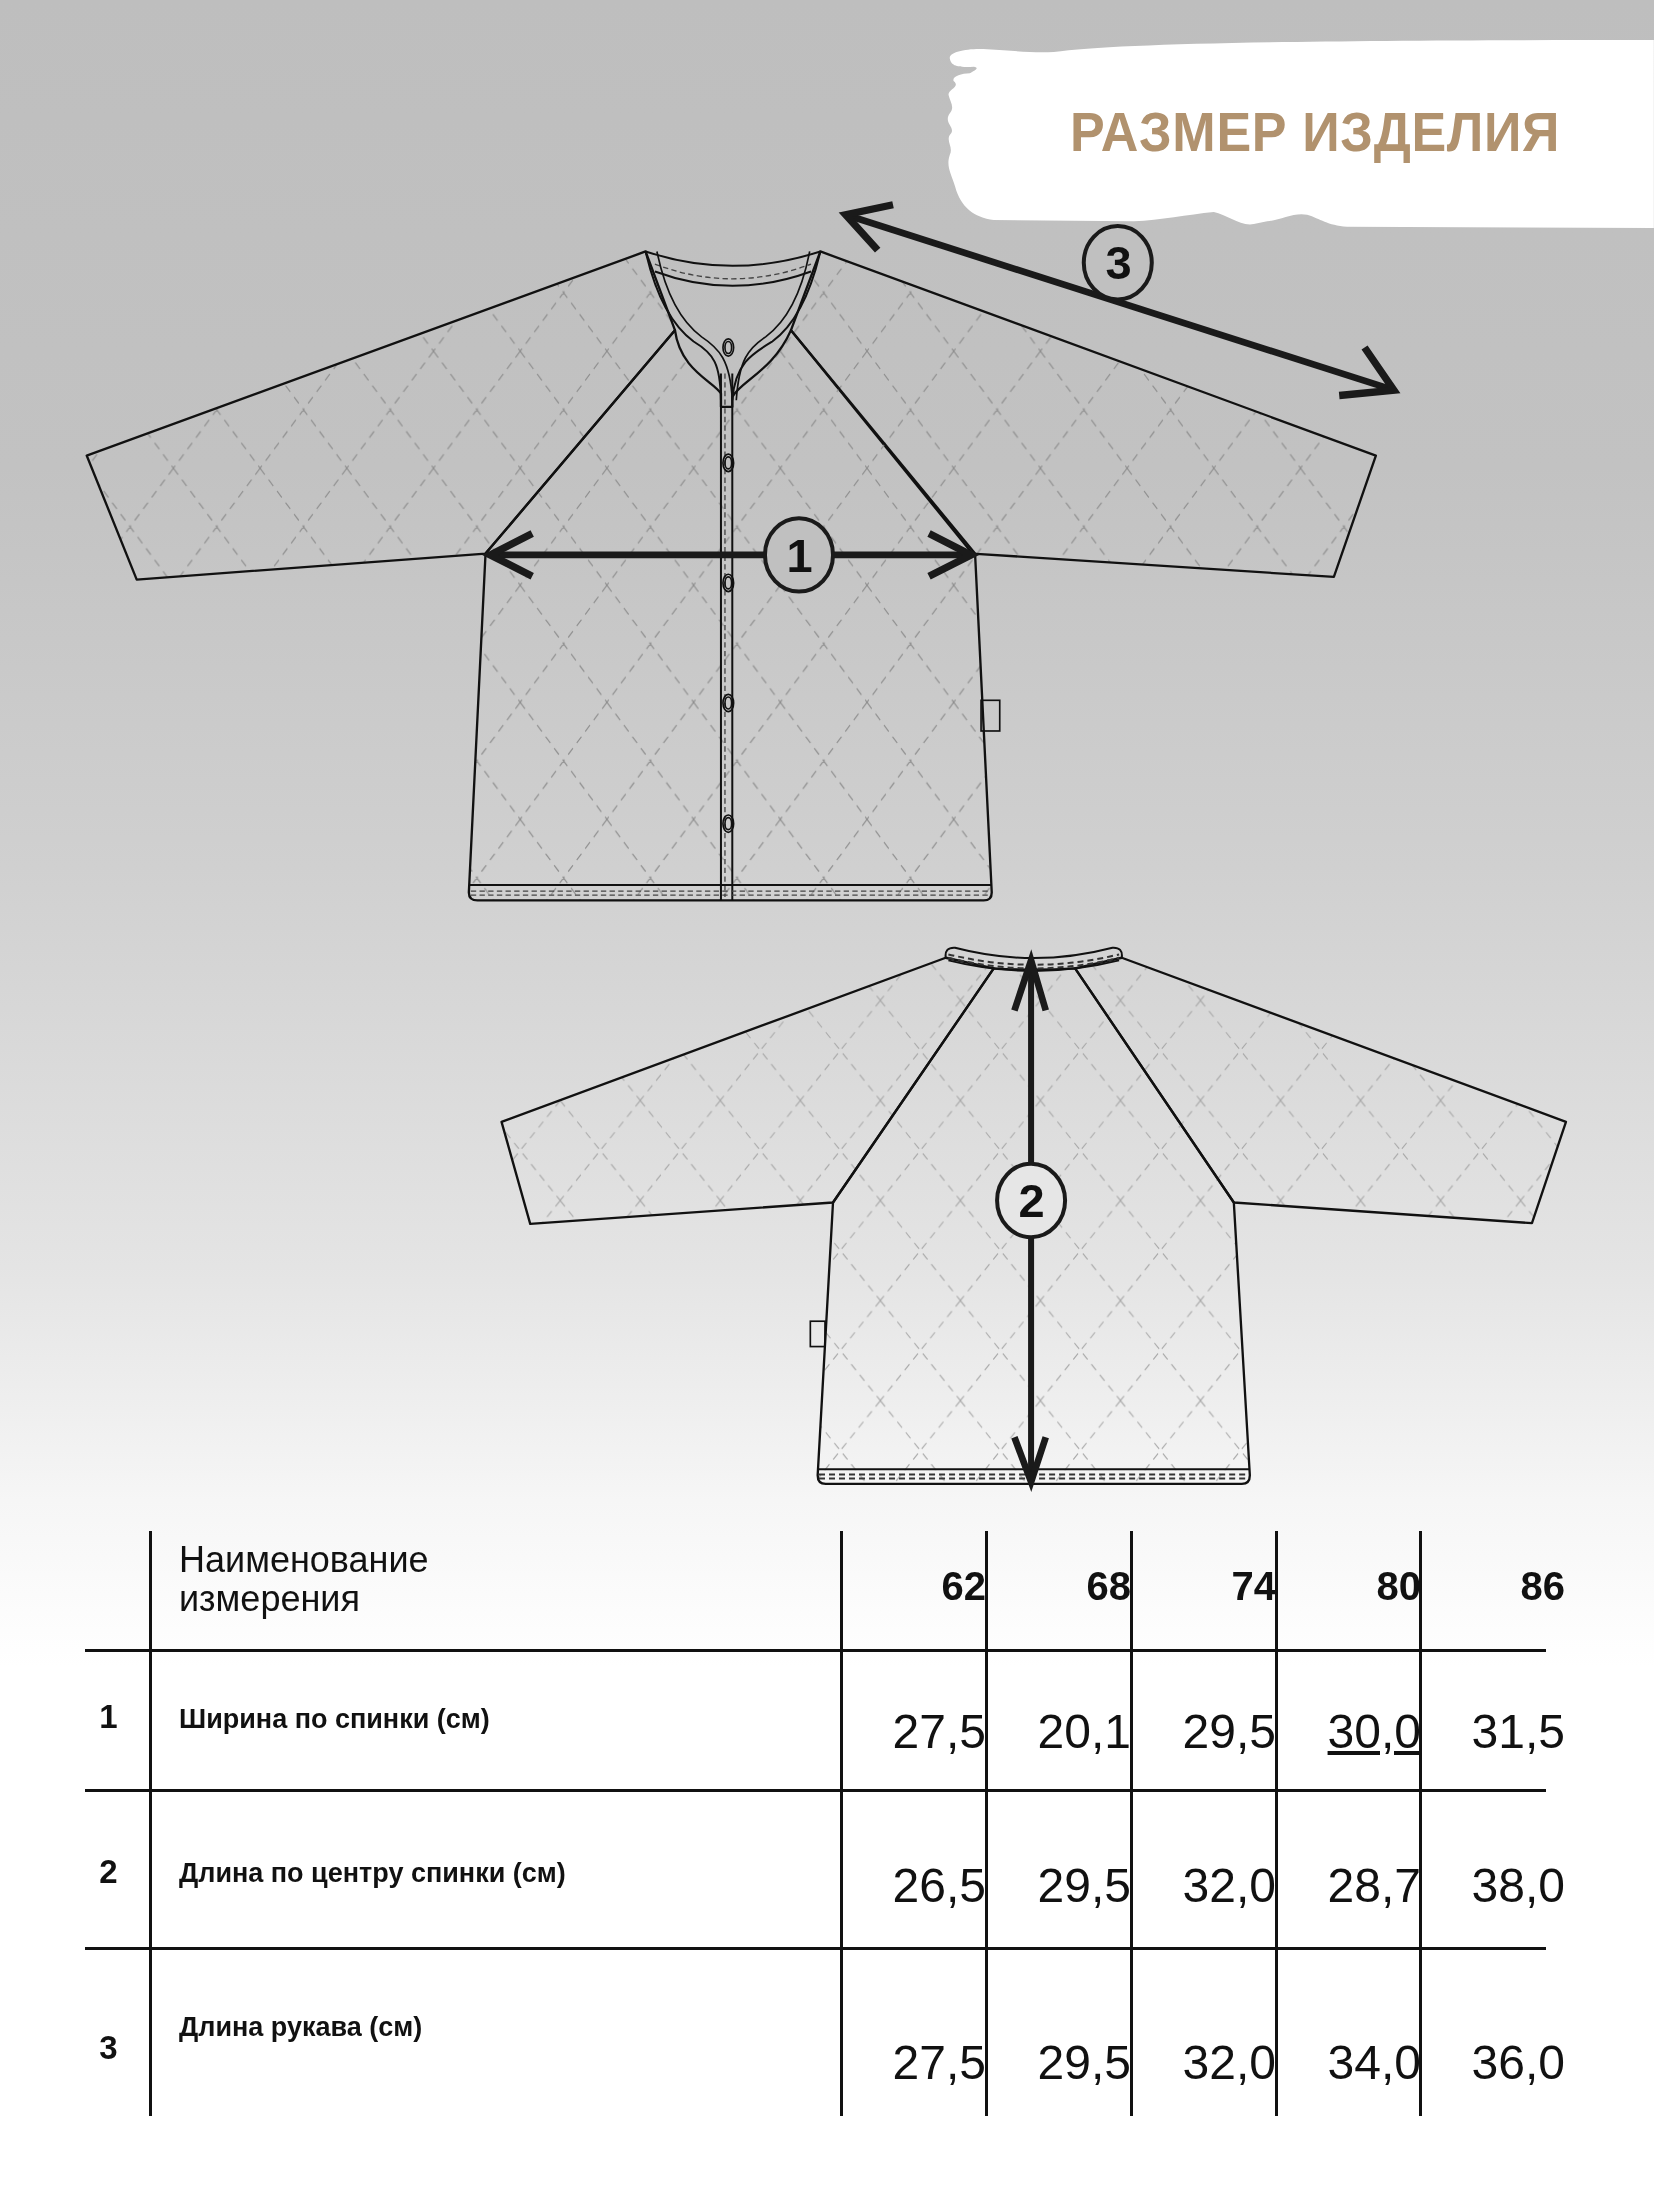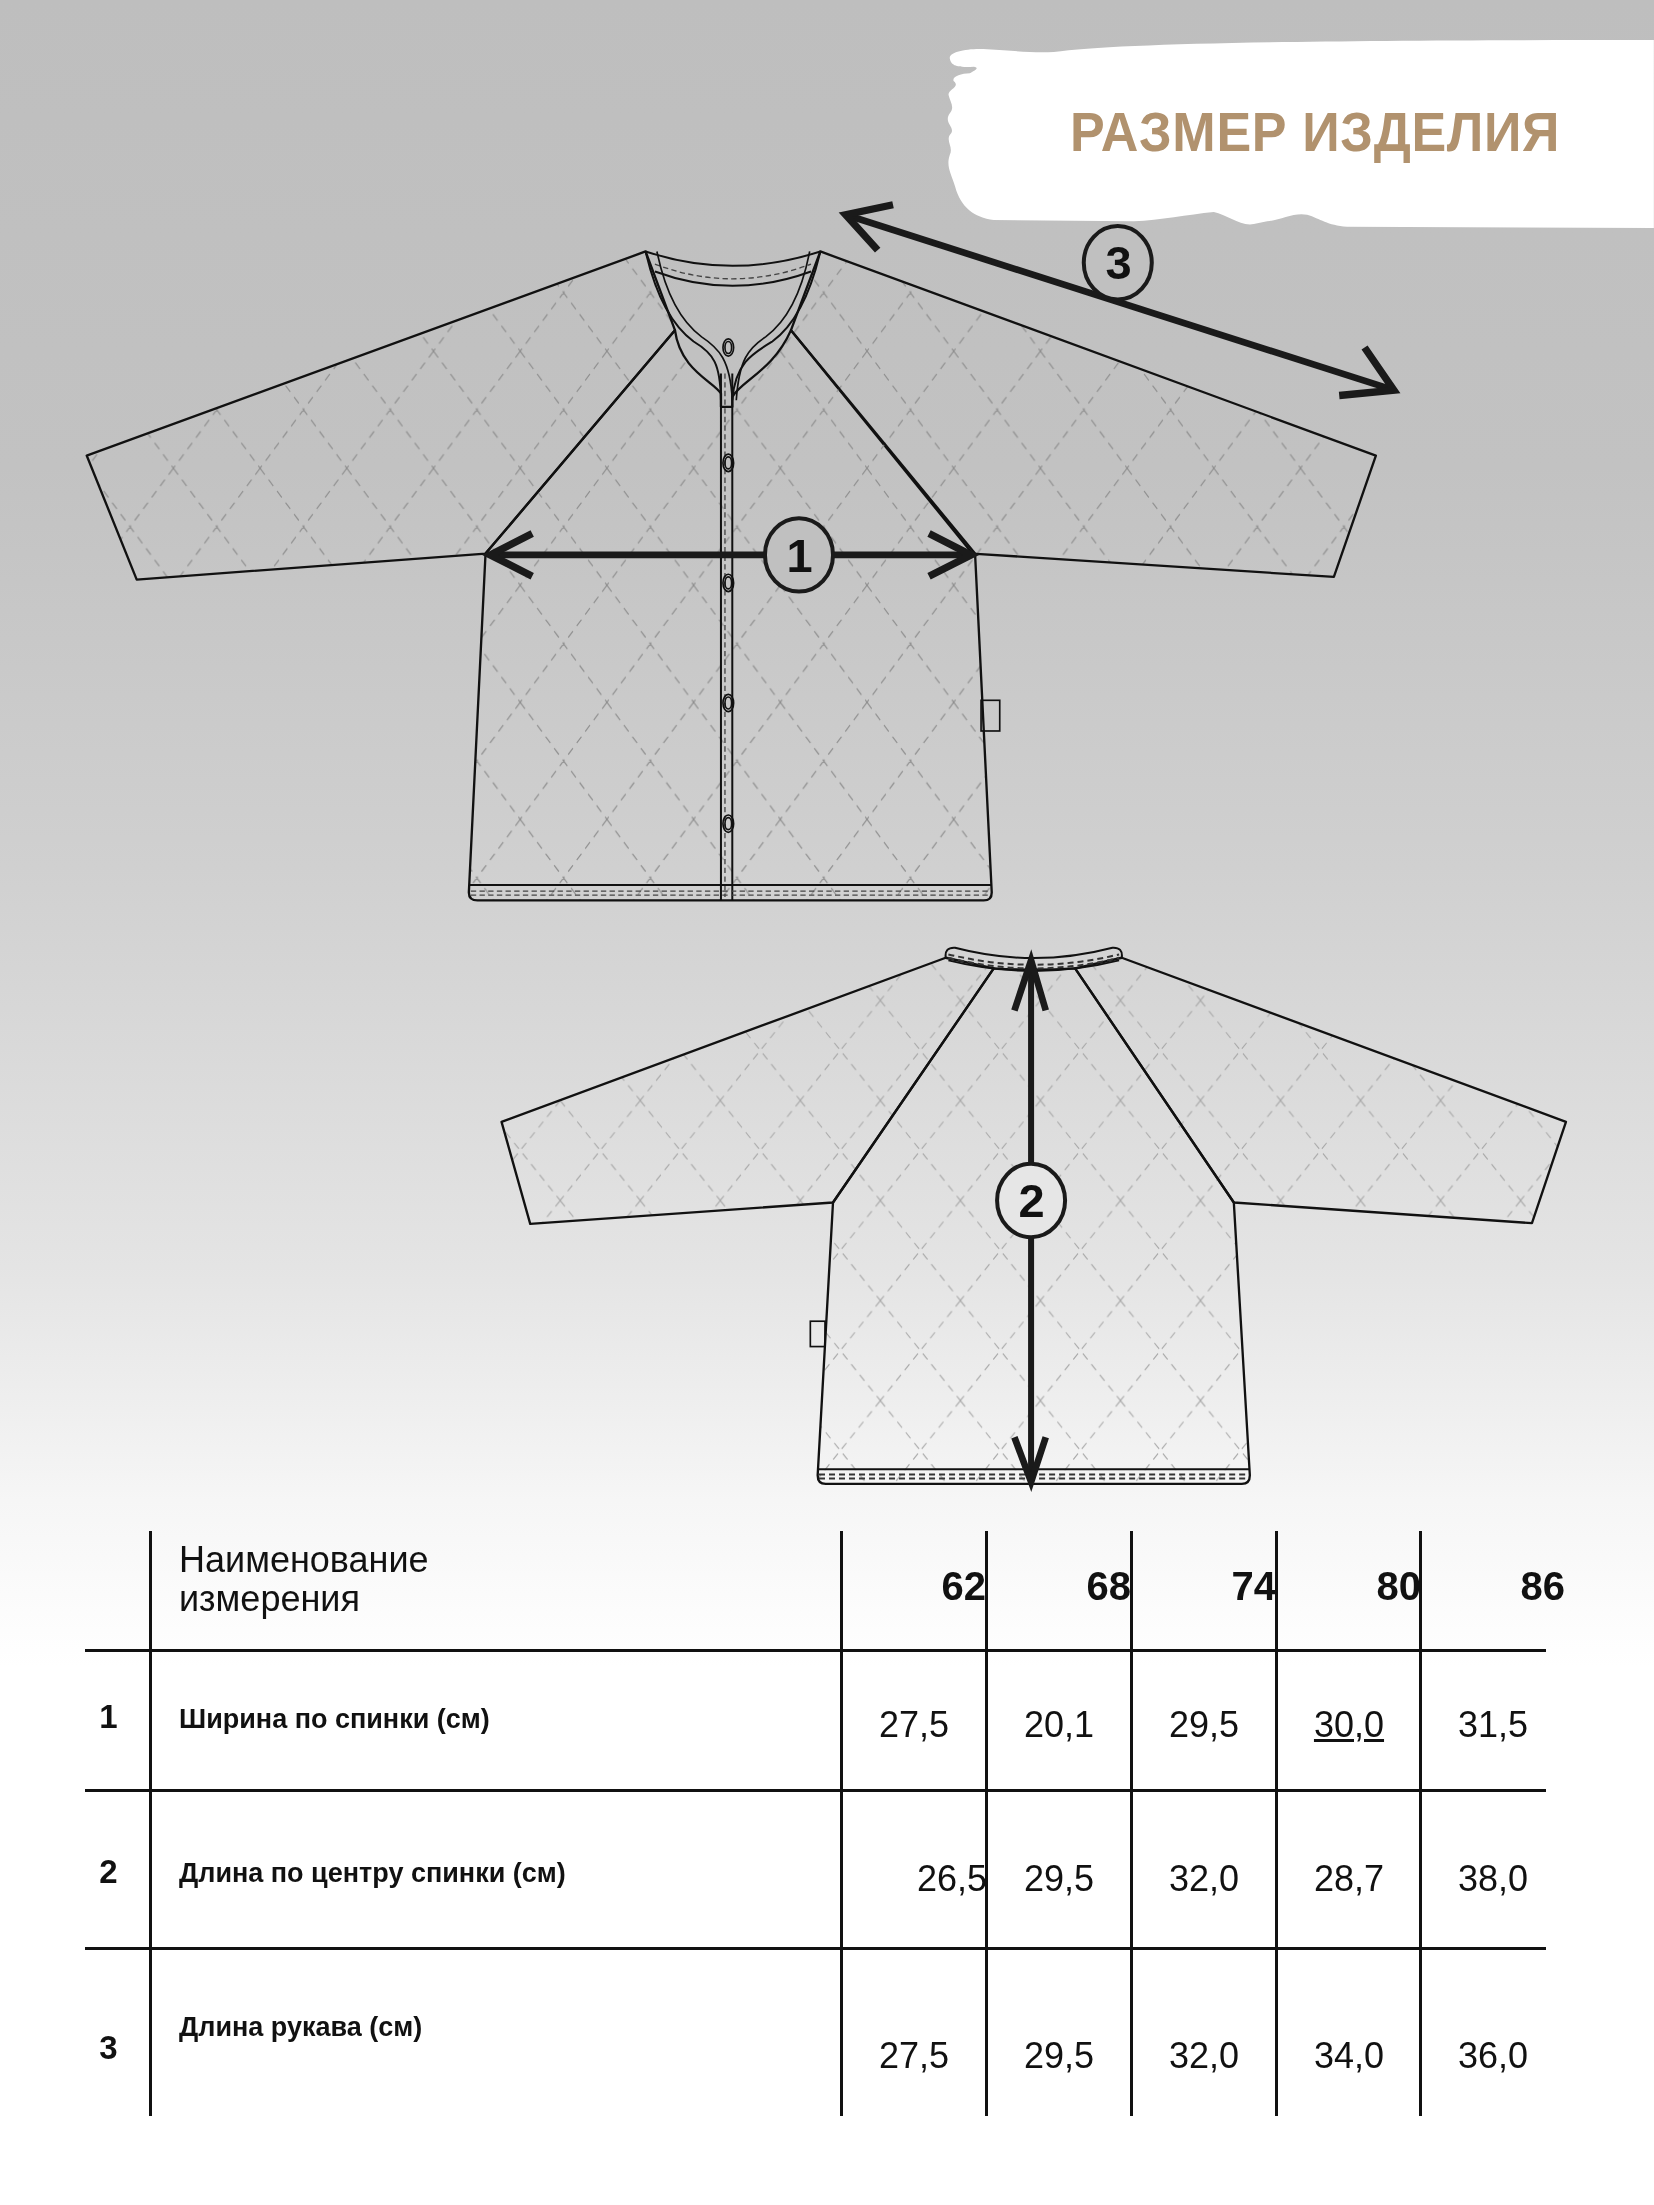--- a/index.html
+++ b/index.html
@@ -21,21 +21,21 @@
     position: absolute; font-family: "Liberation Sans", sans-serif; font-weight: bold;
     font-size: 47px; color: #111; width: 67px; text-align: center; line-height: 1;
   }
   
   .size-table { position: absolute; left: 0; top: 0; width: 1654px; height: 2205px; pointer-events: none; }
   .size-table .cell { position: absolute; color: #111; white-space: nowrap; pointer-events: auto; }
   .hdr-name { font-size: 36px; line-height: 39px; font-weight: normal; }
   .hdr-size { font-size: 40px; font-weight: bold; text-align: right; width: 144px; }
   .row-num { font-size: 33px; font-weight: bold; width: 67px; text-align: center; }
   .row-label { font-size: 27px; font-weight: bold; }
-  .val { font-size: 36px; text-align: center; width: 144px; }
+  .val { font-size: 48px; text-align: right; width: 144px; }
   .hline { position: absolute; height: 3.3px; background: #111; }
   .vline { position: absolute; width: 2.7px; background: #111; }
 </style>
 </head>
 <body>
 
 <div class="title-banner">
   <svg width="707" height="190" viewBox="0 0 1060 285">
     <path d="M160,18 C260,4 560,0 1060,0 L1060,282 L600,280 C570,278 560,268 540,262 C520,258 500,270 480,272 L460,276 C440,280 420,262 400,258 C360,262 320,270 280,272 L70,270 C40,266 20,250 12,220 C6,200 -2,190 4,172 C10,160 -4,150 6,140 C12,130 -6,124 4,110 C12,100 4,92 2,82 C2,74 20,70 10,62 C6,56 20,50 34,50 C40,46 50,42 40,40 C10,42 6,36 4,28 C2,18 30,12 60,14 C100,16 130,20 160,18 Z" fill="#ffffff"></path>
   </svg>
@@ -163,21 +163,21 @@
   <div class="cell row-num" style="left:75px; top:1698px;">1</div>
   <div class="cell row-label" style="left:179px; top:1704px;">Ширина по спинки (см)</div>
   <div class="cell val" style="left:842px; top:1704px;">27,5</div>
   <div class="cell val" style="left:987px; top:1704px;">20,1</div>
   <div class="cell val" style="left:1132px; top:1704px;">29,5</div>
   <div class="cell val" style="left:1277px; top:1704px;text-decoration:underline;">30,0</div>
   <div class="cell val" style="left:1421px; top:1704px;">31,5</div>
 
   <div class="cell row-num" style="left:75px; top:1853px;">2</div>
   <div class="cell row-label" style="left:179px; top:1858px;">Длина по центру спинки (см)</div>
-  <div class="cell val" style="left:880px; top:1858px;">26,5</div>
+  <div class="cell val" style="left:842px; top:1858px;">26,5</div>
   <div class="cell val" style="left:987px; top:1858px;">29,5</div>
   <div class="cell val" style="left:1132px; top:1858px;">32,0</div>
   <div class="cell val" style="left:1277px; top:1858px;">28,7</div>
   <div class="cell val" style="left:1421px; top:1858px;">38,0</div>
 
   <div class="cell row-num" style="left:75px; top:2029px;">3</div>
   <div class="cell row-label" style="left:179px; top:2012px;">Длина рукава (см)</div>
   <div class="cell val" style="left:842px; top:2035px;">27,5</div>
   <div class="cell val" style="left:987px; top:2035px;">29,5</div>
   <div class="cell val" style="left:1132px; top:2035px;">32,0</div>

